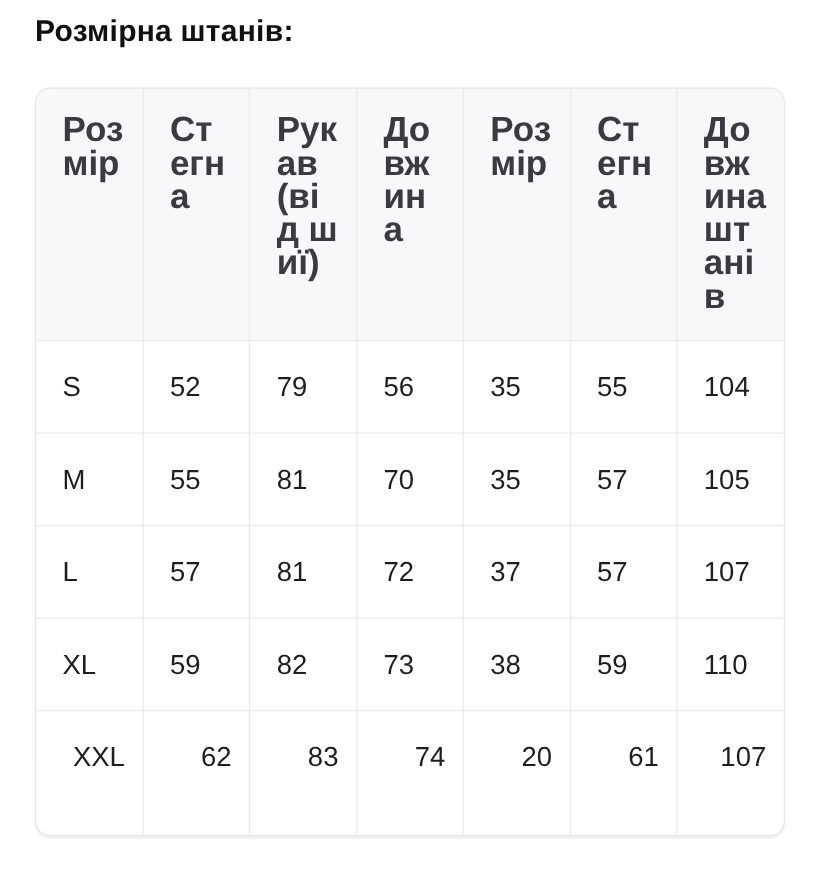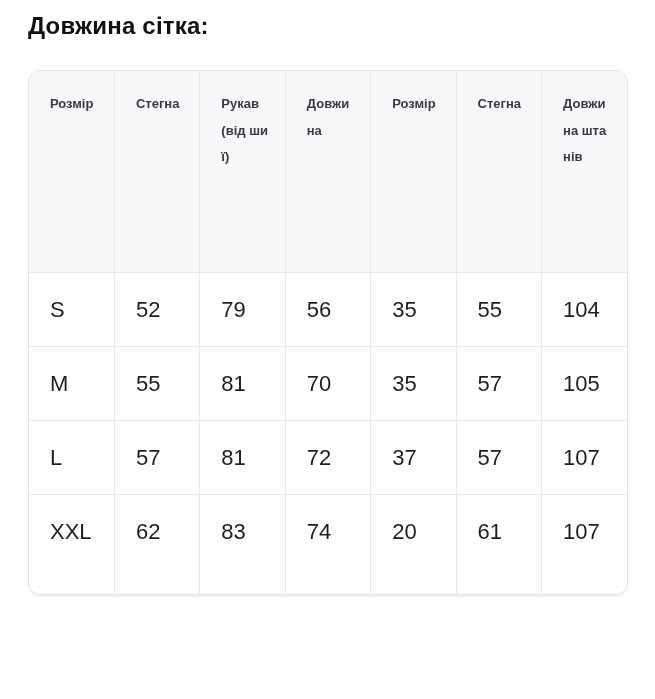--- a/index.html
+++ b/index.html
@@ -3,29 +3,29 @@
   <meta charset="utf-8">
   <style>
     html, body { margin: 0; padding: 0; background: #ffffff; }
     body { width: 655px; height: 699px; overflow: hidden; font-family: "Liberation Sans", "DejaVu Sans", sans-serif; color: #1a1a1a; position: relative; }
     .title { position: absolute; left: 28px; top: 12px; font-size: 24px; font-weight: bold; color: #111; letter-spacing: 0.2px; }
     .table-wrap { position: absolute; left: 28px; top: 70px; width: 598px; border: 1px solid #e4e4e7; border-radius: 12px; overflow: hidden; box-shadow: 0 2px 1px rgba(0,0,0,0.06); }
     table { border-collapse: collapse; width: 100%; table-layout: fixed; }
     col.c { width: 85.4px; }
     th, td { border-right: 1px solid #e9e9ec; border-bottom: 1px solid #e9e9ec; text-align: left; vertical-align: top; padding: 0 14px 0 21px; word-break: break-all; }
     th:last-child, td:last-child { border-right: none; }
-    tr:last-child td { border-bottom: none; }
-    thead th { background: #f8f8fa; font-weight: bold; font-size: 13px; line-height: 26.5px; color: #3a3a40; height: 201px; padding-top: 20px; box-sizing: border-box; }
+    tr:last-child td { border-bottom: none; text-align: right; }
+    thead th { background: #f8f8fa; font-weight: bold; font-size: 28px; line-height: 26.5px; color: #3a3a40; height: 201px; padding-top: 20px; box-sizing: border-box; }
     tbody td { font-size: 22px; line-height: 26px; color: #1e1e1e; height: 74px; padding-top: 24px; box-sizing: border-box; }
     tbody tr:last-child td { height: 100px; }
   </style>
 </head>
 <body>
 
-<div class="title">Довжина сітка:</div>
+<div class="title">Розмірна штанів:</div>
 
 <div class="table-wrap">
   <table>
     <colgroup>
       <col class="c">
         <col class="c">
         <col class="c">
         <col class="c">
         <col class="c">
         <col class="c">
@@ -64,20 +64,29 @@
       <tr>
         <td>L</td>
         <td>57</td>
         <td>81</td>
         <td>72</td>
         <td>37</td>
         <td>57</td>
         <td>107</td>
       </tr>
       <tr>
+        <td>XL</td>
+        <td>59</td>
+        <td>82</td>
+        <td>73</td>
+        <td>38</td>
+        <td>59</td>
+        <td>110</td>
+      </tr>
+      <tr>
         <td>XXL</td>
         <td>62</td>
         <td>83</td>
         <td>74</td>
         <td>20</td>
         <td>61</td>
         <td>107</td>
       </tr>
     </tbody>
   </table>

